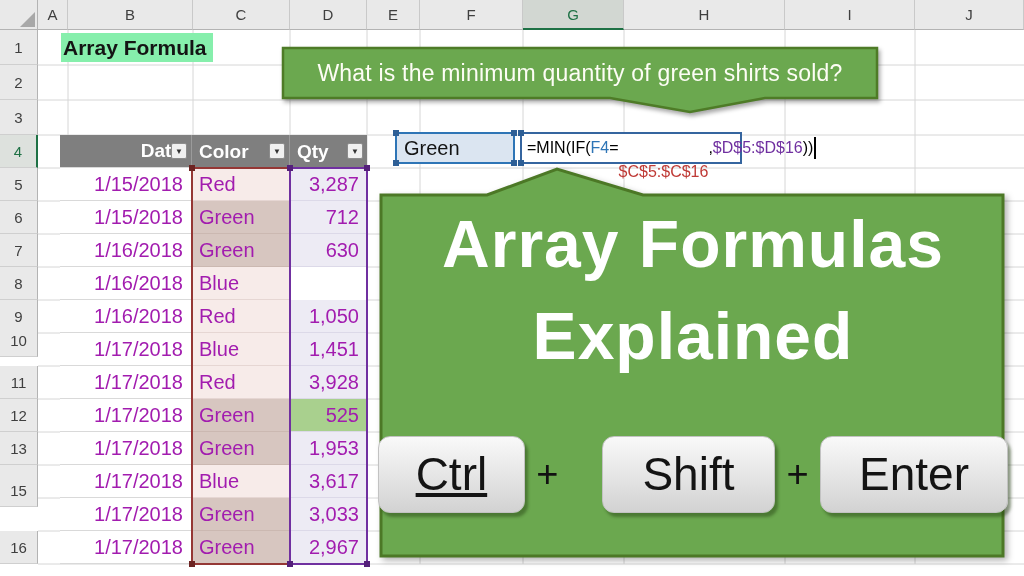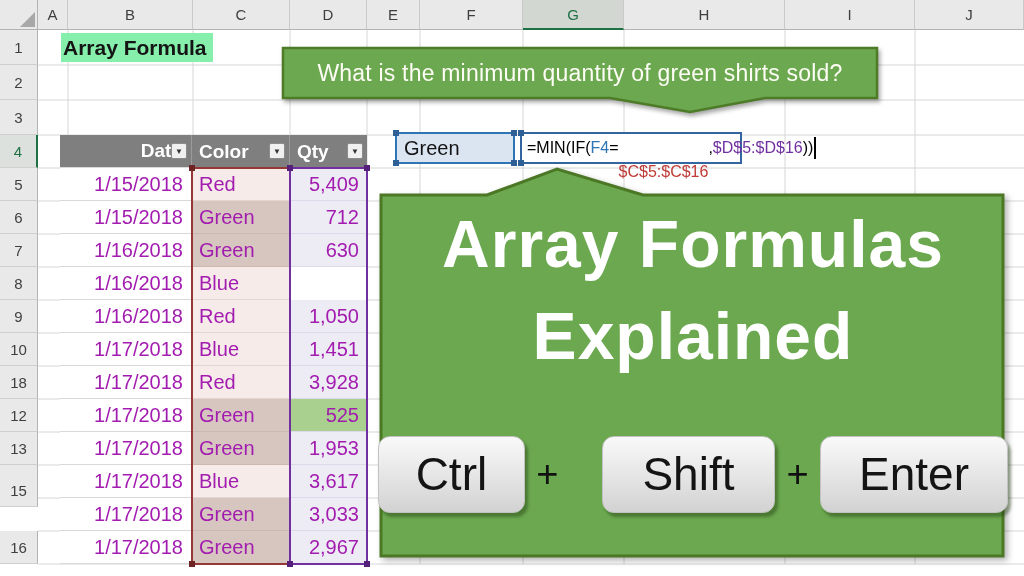--- a/index.html
+++ b/index.html
@@ -112,21 +112,21 @@
     position:absolute; left:378px; top:435px; width:630px; height:78px; z-index:7;
     display:flex; align-items:center; justify-content:center;
   }
   .keycap {
     height:77px; border-radius:12px; border:1px solid #c2c2c2;
     background:linear-gradient(180deg,#f9f9f9 0%,#e4e4e4 55%,#d2d2d2 100%);
     box-shadow:3px 4px 3px rgba(35,63,18,0.45);
     display:flex; align-items:center; justify-content:center;
     font-size:46px; color:#141414;
   }
-  .k-ctrl { width:150px; } .k-shift { width:177px;margin-left:32px; } .k-enter { width:192px; }
+  .k-ctrl { width:150px;text-decoration:underline; } .k-shift { width:177px;margin-left:32px; } .k-enter { width:192px; }
   .plus { width:46px; text-align:center; font-size:38px; color:#111; }
 </style>
 </head>
 <body>
 
 <div class="stage">
 
   <svg class="lines" width="1024" height="576">
     <path d="M68 30V564 M193 30V564 M290 30V564 M367 30V564 M420 30V564 M523 30V564 M624 30V564 M785 30V564 M915 30V564" stroke="#d6d6d6" stroke-width="1"></path>
     <path d="M38 65H1024 M38 100H1024 M38 135H1024 M38 168H1024 M38 201H1024 M38 234H1024 M38 267H1024 M38 300H1024 M38 333H1024 M38 366H1024 M38 399H1024 M38 432H1024 M38 465H1024 M38 498H1024 M38 531H1024 M38 564H1024" stroke="#d6d6d6" stroke-width="1"></path>
@@ -149,22 +149,22 @@
 
   <div class="rowhdr" style="top:30px;height:35px">1</div>
   <div class="rowhdr" style="top:65px;height:35px">2</div>
   <div class="rowhdr" style="top:100px;height:35px">3</div>
   <div class="rowhdr sel" style="top:135px;height:33px">4</div>
   <div class="rowhdr" style="top:168px;height:33px">5</div>
   <div class="rowhdr" style="top:201px;height:33px">6</div>
   <div class="rowhdr" style="top:234px;height:33px">7</div>
   <div class="rowhdr" style="top:267px;height:33px">8</div>
   <div class="rowhdr" style="top:300px;height:33px">9</div>
-  <div class="rowhdr" style="top:333px;height:33px">10</div>
-  <div class="rowhdr" style="top:366px;height:33px">18</div>
+  <div class="rowhdr" style="top:324px;height:33px">10</div>
+  <div class="rowhdr" style="top:366px;height:33px">11</div>
   <div class="rowhdr" style="top:399px;height:33px">12</div>
   <div class="rowhdr" style="top:432px;height:33px">13</div>
   <div class="rowhdr" style="top:465px;height:33px">14</div>
   <div class="rowhdr" style="top:474px;height:33px">15</div>
   <div class="rowhdr" style="top:531px;height:33px">16</div>
 
   <div class="a1-title">Array Formula</div>
 
   <div class="xtable">
     <div class="thead">
@@ -177,21 +177,21 @@
         <span class="filterbtn">▼</span>
       </div>
       <div class="th" style="width:77px;border-right:none">
         <span>Qty</span>
         <span class="filterbtn">▼</span>
       </div>
     </div>
     <div class="trow">
       <div class="cell c-date">1/15/2018</div>
       <div class="cell c-color">Red</div>
-      <div class="cell c-qty">5,409</div>
+      <div class="cell c-qty">3,287</div>
     </div>
     <div class="trow">
       <div class="cell c-date">1/15/2018</div>
       <div class="cell c-color is-green">Green</div>
       <div class="cell c-qty">712</div>
     </div>
     <div class="trow">
       <div class="cell c-date">1/16/2018</div>
       <div class="cell c-color is-green">Green</div>
       <div class="cell c-qty">630</div>

